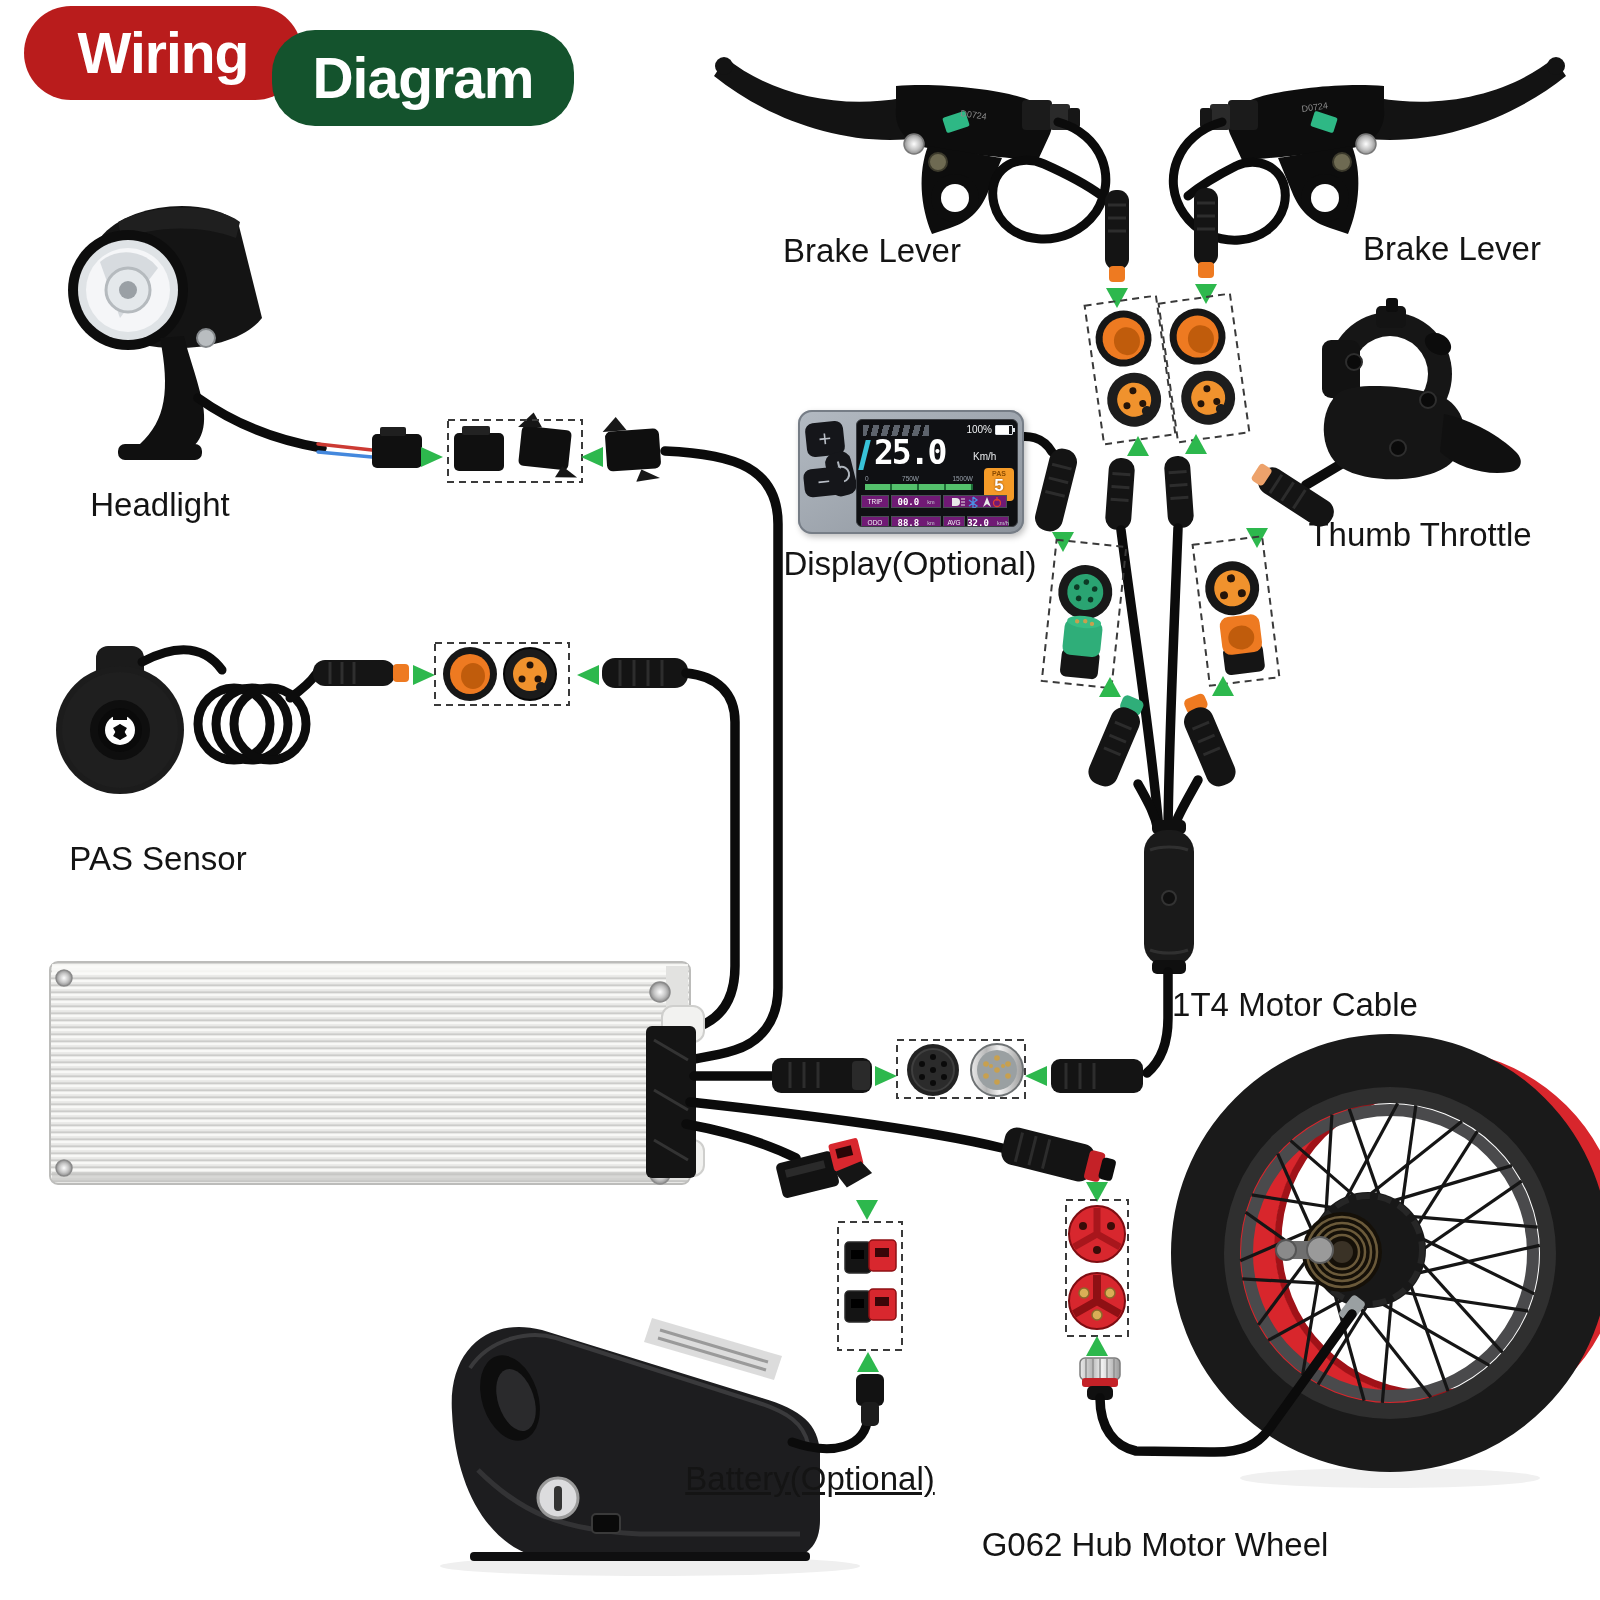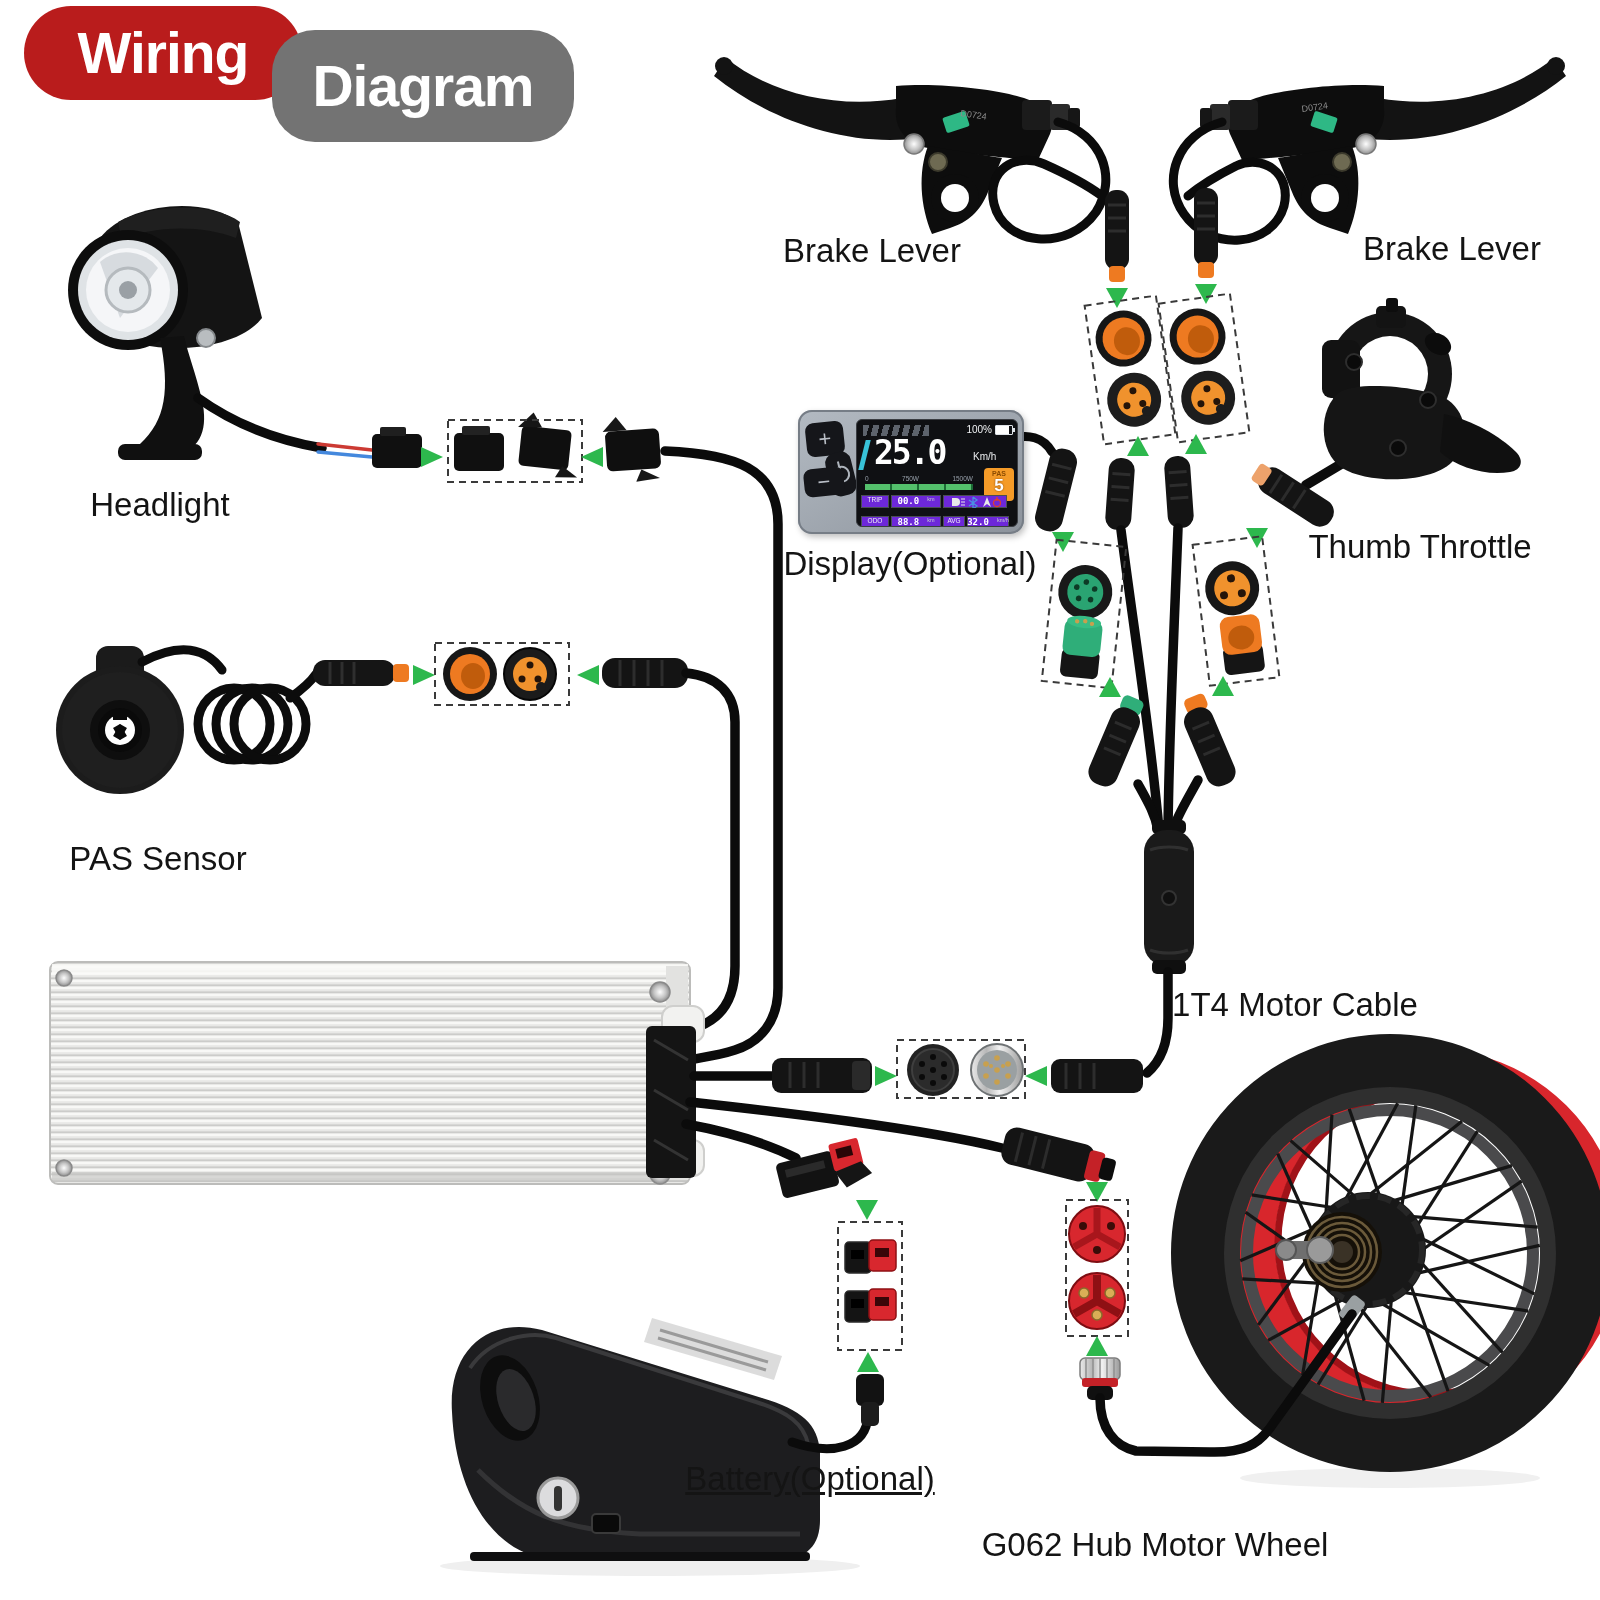--- a/index.html
+++ b/index.html
@@ -5,21 +5,21 @@
   html,body{margin:0;padding:0;background:#fff;}
   .canvas{position:relative;width:1600px;height:1600px;background:#ffffff;overflow:hidden;
           font-family:"Liberation Sans",sans-serif;}
   svg.art{position:absolute;left:0;top:0;}
   .label{position:absolute;transform:translateX(-50%);font-size:33px;color:#141414;
          white-space:nowrap;letter-spacing:0;}
   
   .pill{position:absolute;display:flex;align-items:center;justify-content:center;
         color:#fff;font-weight:bold;font-size:57px;letter-spacing:-1px;}
   .pill-black{left:24px;top:6px;width:278px;height:94px;background:#b91c1c;border-radius:47px;z-index:2;}
-  .pill-teal{left:272px;top:30px;width:302px;height:112px;background:#737373;border-radius:43px;z-index:3;}
+  .pill-teal{left:272px;top:30px;width:302px;height:96px;background:#14532d;border-radius:43px;z-index:3;}
   
   .display-body{position:absolute;left:798px;top:410px;width:226px;height:124px;z-index:4;
     background:linear-gradient(150deg,#b3bac2,#8c939c);border-radius:14px;
     box-shadow:inset 0 0 0 2px #767d86, 2px 3px 6px rgba(0,0,0,.25);}
   .dbtn{position:absolute;background:#15161a;color:#b9bec6;display:flex;align-items:center;
         justify-content:center;border-radius:8px;}
   .btn-plus{left:8px;top:12px;width:38px;height:34px;font-size:22px;transform:rotate(-6deg);}
   .btn-power{left:30px;top:42px;width:26px;height:44px;border-radius:10px;transform:rotate(-14deg);}
   .btn-minus{left:6px;top:58px;width:40px;height:28px;font-size:22px;transform:rotate(-6deg);}
   .pwr{display:block;width:13px;height:13px;border:2px solid #aeb4bc;border-radius:50%;position:relative;}
@@ -42,21 +42,21 @@
   .pscale{position:absolute;left:8px;top:55px;width:108px;display:flex;justify-content:space-between;
           font-size:6.5px;color:#98a1ab;}
   .pbar{position:absolute;left:8px;top:64px;width:108px;height:6px;background:#54c06c;
     background-image:repeating-linear-gradient(90deg,transparent 0 25px,#1c6b35 25px 27px);}
   .pas{position:absolute;right:3px;top:48px;width:30px;height:33px;background:#f59b28;border-radius:4px;
        text-align:center;}
   .pas-l{font-size:7px;font-weight:bold;color:#8a4a00;margin-top:2px;}
   .pas-n{font-size:17px;font-weight:bold;color:#fff;line-height:1;text-shadow:0 0 2px #7a3c00;}
   .srow{position:absolute;left:4px;display:flex;gap:2px;height:13px;}
   .r1{top:75px;} .r2{top:96px;}
-  .sbox{background:#6d28d9;border:1px solid #4a4e55;display:flex;align-items:flex-start;
+  .sbox{background:#701a75;border:1px solid #4a4e55;display:flex;align-items:center;
         justify-content:center;gap:8px;}
   .slab{font-size:6.5px;color:#f2f3f5;}
   .sval{font-size:9px;font-weight:bold;font-family:"DejaVu Sans Mono",monospace;color:#fff;}
   .sunit{font-size:5.5px;color:#c6ccd2;}
   .w26{width:26px;} .w48{width:48px;} .w62{width:62px;} .w20{width:20px;} .w40{width:40px;}
 </style>
 </head>
 <body>
 
 <div class="canvas">
@@ -583,19 +583,19 @@
             <span class="sunit">km/h</span>
           </div>
     </div>
   </div>
 </div>
 
 <div class="label" style="left:872px;top:232px;">Brake Lever</div>
 <div class="label" style="left:1452px;top:230px;">Brake Lever</div>
 <div class="label" style="left:160px;top:486px;text-align:center;">Headlight</div>
 <div class="label" style="left:910px;top:545px;">Display(Optional)</div>
-<div class="label" style="left:1420px;top:528px;">Thumb Throttle</div>
+<div class="label" style="left:1420px;top:516px;">Thumb Throttle</div>
 <div class="label" style="left:158px;top:840px;">PAS Sensor</div>
 <div class="label" style="left:1295px;top:986px;">1T4 Motor Cable</div>
 <div class="label" style="left:810px;top:1460px;text-decoration:underline;">Battery(Optional)</div>
 <div class="label" style="left:1155px;top:1526px;">G062 Hub Motor Wheel</div>
 
 </div>
 
 </body></html>

